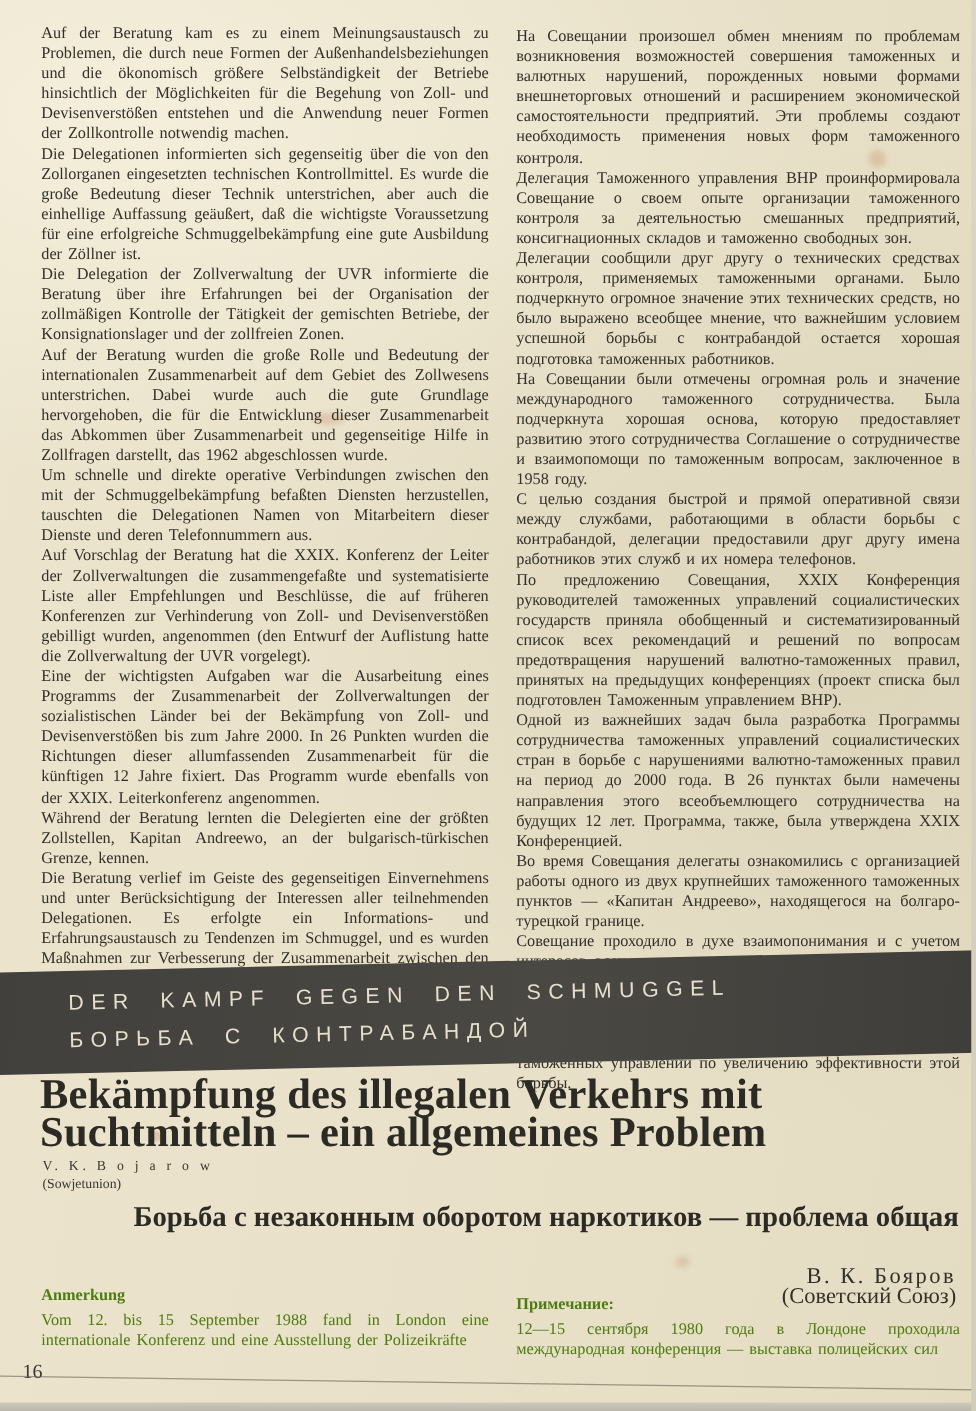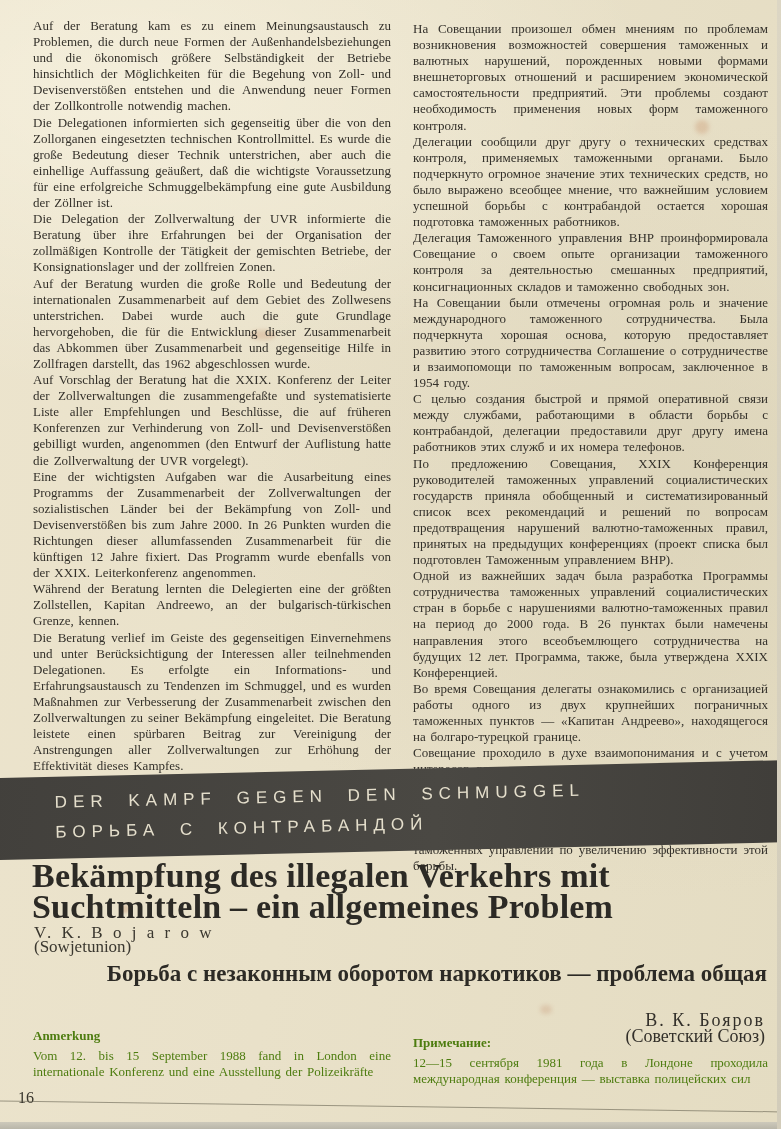--- a/index.html
+++ b/index.html
@@ -36,21 +36,21 @@
   }
   .banner .bline{
     font-family:"Liberation Sans", sans-serif;
     font-size:17px;line-height:30px;letter-spacing:6px;word-spacing:9px;white-space:nowrap;
   }
   .title-de{
     position:absolute;left:32px;top:860px;width:650px;
     font-weight:bold;font-size:34px;line-height:31px;color:#2c2a25;
     letter-spacing:.2px;
   }
-  .author-de{position:absolute;left:34px;top:926px;color:#3a372f;font-size:17px;line-height:14px;}
+  .author-de{position:absolute;left:34px;top:926px;color:#3a372f;font-size:11px;line-height:14px;}
   .author-de .name{letter-spacing:3px;}
   .title-ru{
     position:absolute;left:55px;top:960px;width:712px;
     font-weight:bold;font-size:23px;line-height:27px;color:#2c2a25;
     text-align:justify;text-align-last:right;
   }
   .author-ru{position:absolute;right:16px;top:1012px;text-align:right;color:#33302a;font-size:18px;line-height:16px;}
   .author-ru .name{letter-spacing:2px;}
 
   .footnote{position:absolute;color:#4d7c0f;font-size:13px;line-height:16.5px;text-align:justify;word-spacing:1.5px;}
@@ -75,35 +75,36 @@
 <div class="stain s1"></div>
 <div class="stain s2"></div>
 <div class="stain s3"></div>
 <div class="stain s4"></div>
 
 <div class="col col-left">
   <p>Auf der Beratung kam es zu einem Meinungsaustausch zu Problemen, die durch neue Formen der Außenhandelsbeziehungen und die ökonomisch größere Selbständigkeit der Betriebe hinsichtlich der Möglichkeiten für die Begehung von Zoll- und Devisenverstößen entstehen und die Anwendung neuer Formen der Zollkontrolle notwendig machen.</p>
   <p>Die Delegationen informierten sich gegenseitig über die von den Zollorganen eingesetzten technischen Kontrollmittel. Es wurde die große Bedeutung dieser Technik unterstrichen, aber auch die einhellige Auffassung geäußert, daß die wichtigste Voraussetzung für eine erfolgreiche Schmuggelbekämpfung eine gute Ausbildung der Zöllner ist.</p>
   <p>Die Delegation der Zollverwaltung der UVR informierte die Beratung über ihre Erfahrungen bei der Organisation der zollmäßigen Kontrolle der Tätigkeit der gemischten Betriebe, der Konsignationslager und der zollfreien Zonen.</p>
   <p>Auf der Beratung wurden die große Rolle und Bedeutung der internationalen Zusammenarbeit auf dem Gebiet des Zollwesens unterstrichen. Dabei wurde auch die gute Grundlage hervorgehoben, die für die Entwicklung dieser Zusammenarbeit das Abkommen über Zusammenarbeit und gegenseitige Hilfe in Zollfragen darstellt, das 1962 abgeschlossen wurde.</p>
+  <p>Um schnelle und direkte operative Verbindungen zwischen den mit der Schmuggelbekämpfung befaßten Diensten herzustellen, tauschten die Delegationen Namen von Mitarbeitern dieser Dienste und deren Telefonnummern aus.</p>
   <p>Auf Vorschlag der Beratung hat die XXIX. Konferenz der Leiter der Zollverwaltungen die zusammengefaßte und systematisierte Liste aller Empfehlungen und Beschlüsse, die auf früheren Konferenzen zur Verhinderung von Zoll- und Devisenverstößen gebilligt wurden, angenommen (den Entwurf der Auflistung hatte die Zollverwaltung der UVR vorgelegt).</p>
   <p>Eine der wichtigsten Aufgaben war die Ausarbeitung eines Programms der Zusammenarbeit der Zollverwaltungen der sozialistischen Länder bei der Bekämpfung von Zoll- und Devisenverstößen bis zum Jahre 2000. In 26 Punkten wurden die Richtungen dieser allumfassenden Zusammenarbeit für die künftigen 12 Jahre fixiert. Das Programm wurde ebenfalls von der XXIX. Leiterkonferenz angenommen.</p>
   <p>Während der Beratung lernten die Delegierten eine der größten Zollstellen, Kapitan Andreewo, an der bulgarisch-türkischen Grenze, kennen.</p>
   <p>Die Beratung verlief im Geiste des gegenseitigen Einvernehmens und unter Berücksichtigung der Interessen aller teilnehmenden Delegationen. Es erfolgte ein Informations- und Erfahrungsaustausch zu Tendenzen im Schmuggel, und es wurden Maßnahmen zur Verbesserung der Zusammenarbeit zwischen den Zollverwaltungen zu seiner Bekämpfung eingeleitet. Die Beratung leistete einen spürbaren Beitrag zur Vereinigung der Anstrengungen aller Zollverwaltungen zur Erhöhung der Effektivität dieses Kampfes.</p>
 </div>
 
 <div class="col col-right">
   <p>На Совещании произошел обмен мнениям по проблемам возникновения возможностей совершения таможенных и валютных нарушений, порожденных новыми формами внешнеторговых отношений и расширением экономической самостоятельности предприятий. Эти проблемы создают необходимость применения новых форм таможенного контроля.</p>
+  <p>Делегация Таможенного управления ВНР проинформировала Совещание о своем опыте организации таможенного контроля за деятельностью смешанных предприятий, консигнационных складов и таможенно свободных зон.</p>
   <p>Делегации сообщили друг другу о технических средствах контроля, применяемых таможенными органами. Было подчеркнуто огромное значение этих технических средств, но было выражено всеобщее мнение, что важнейшим условием успешной борьбы с контрабандой остается хорошая подготовка таможенных работников.</p>
-  <p>Делегация Таможенного управления ВНР проинформировала Совещание о своем опыте организации таможенного контроля за деятельностью смешанных предприятий, консигнационных складов и таможенно свободных зон.</p>
-  <p>На Совещании были отмечены огромная роль и значение международного таможенного сотрудничества. Была подчеркнута хорошая основа, которую предоставляет развитию этого сотрудничества Соглашение о сотрудничестве и взаимопомощи по таможенным вопросам, заключенное в 1954 году.</p>
+  <p>На Совещании были отмечены огромная роль и значение международного таможенного сотрудничества. Была подчеркнута хорошая основа, которую предоставляет развитию этого сотрудничества Соглашение о сотрудничестве и взаимопомощи по таможенным вопросам, заключенное в 1958 году.</p>
   <p>С целью создания быстрой и прямой оперативной связи между службами, работающими в области борьбы с контрабандой, делегации предоставили друг другу имена работников этих служб и их номера телефонов.</p>
   <p>По предложению Совещания, XXIX Конференция руководителей таможенных управлений социалистических государств приняла обобщенный и систематизированный список всех рекомендаций и решений по вопросам предотвращения нарушений валютно-таможенных правил, принятых на предыдущих конференциях (проект списка был подготовлен Таможенным управлением ВНР).</p>
   <p>Одной из важнейших задач была разработка Программы сотрудничества таможенных управлений социалистических стран в борьбе с нарушениями валютно-таможенных правил на период до 2000 года. В 26 пунктах были намечены направления этого всеобъемлющего сотрудничества на будущих 12 лет. Программа, также, была утверждена XXIX Конференцией.</p>
-  <p>Во время Совещания делегаты ознакомились с организацией работы одного из двух крупнейших пограничных таможенных пунктов — «Капитан Андреево», находящегося на болгаро-турецкой границе.</p>
+  <p>Во время Совещания делегаты ознакомились с организацией работы одного из двух крупнейших таможенного таможенных пунктов — «Капитан Андреево», находящегося на болгаро-турецкой границе.</p>
   <p>Совещание проходило в духе взаимопонимания и с учетом интересов всех участвующих делегаций. На нем произошел обмен информацией и опытом о тенденциях в контрабанде, и были намечены меры по улучшению сотрудничества между таможенными управлениями в борьбе с ней. Совещание внесет свой заметный вклад в объединение усилий всех таможенных управлений по увеличению эффективности этой борьбы.</p>
 </div>
 
 <div class="banner">
   <div class="bline">DER KAMPF GEGEN DEN SCHMUGGEL</div>
   <div class="bline">БОРЬБА С КОНТРАБАНДОЙ</div>
 </div>
 
 <h1 class="title-de" style="margin:0;">Bekämpfung des illegalen Verkehrs mit Suchtmitteln – ein allgemeines Problem</h1>
 
@@ -119,20 +120,20 @@
   <div>(Советский Союз)</div>
 </div>
 
 <div class="footnote fn-de">
   <span class="fn-head">Anmerkung</span>
   <p>Vom 12. bis 15 September 1988 fand in London eine internationale Konferenz und eine Ausstellung der Polizeikräfte</p>
 </div>
 
 <div class="footnote fn-ru">
   <span class="fn-head">Примечание:</span>
-  <p>12—15 сентября 1981 года в Лондоне проходила международная конференция — выставка полицейских сил</p>
+  <p>12—15 сентября 1980 года в Лондоне проходила международная конференция — выставка полицейских сил</p>
 </div>
 
 <div class="page-number">16</div>
 
 <div class="edge-line"></div>
 <div class="bottom-strip"></div>
 <div class="right-strip"></div>
 
 </body></html>

